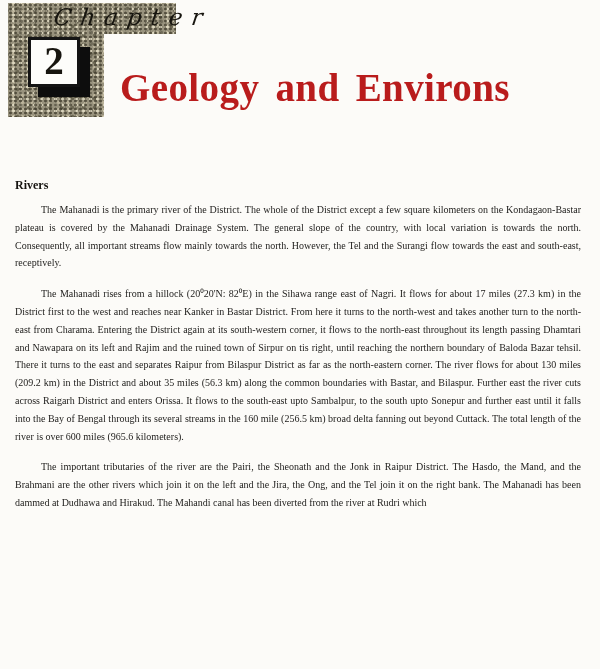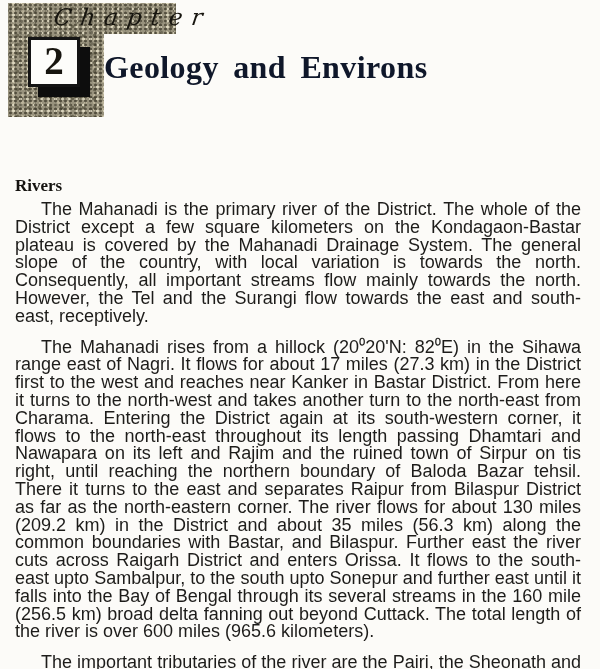--- a/index.html
+++ b/index.html
@@ -57,42 +57,42 @@
     background:#fdfdfa;
     border:3px solid var(--box-border);
     display:flex;align-items:center;justify-content:center;
   }
   .num{
     font-family:"Liberation Serif", serif;
     font-size:39px;font-weight:700;line-height:1;
     color:#17150f;padding-bottom:3px;
   }
   .title{
-    position:absolute;left:104px;top:49px;margin:0;
+    position:absolute;left:104px;top:49px;margin:16px;
     font-family:"Liberation Serif", serif;
-    font-size:32px;font-weight:700;
+    font-size:39px;font-weight:700;
     letter-spacing:0.4px;word-spacing:6px;
-    color:#0f172a;
+    color:#b91c1c;
     white-space:nowrap;
   }
   
   .content{
     position:absolute;left:15px;top:176px;width:570px;
     color:var(--text);
   }
   .content h2{
     margin:0;
     font-family:"Liberation Serif", serif;
-    font-size:17px;font-weight:700;line-height:19px;
+    font-size:12px;font-weight:700;line-height:19px;
     color:#151310;
   }
   .content p{
     margin:6px 4px 13px 0;
-    font-family:Liberation Sans, sans-serif;
-    font-size:18px;line-height:17.8px;
+    font-family:Liberation Serif, serif;
+    font-size:10px;line-height:17.8px;
     text-align:justify;
     text-indent:26px;
   }
 </style>
 </head>
 <body>
 
 <div class="page">
 
   <div class="chapter-header">

